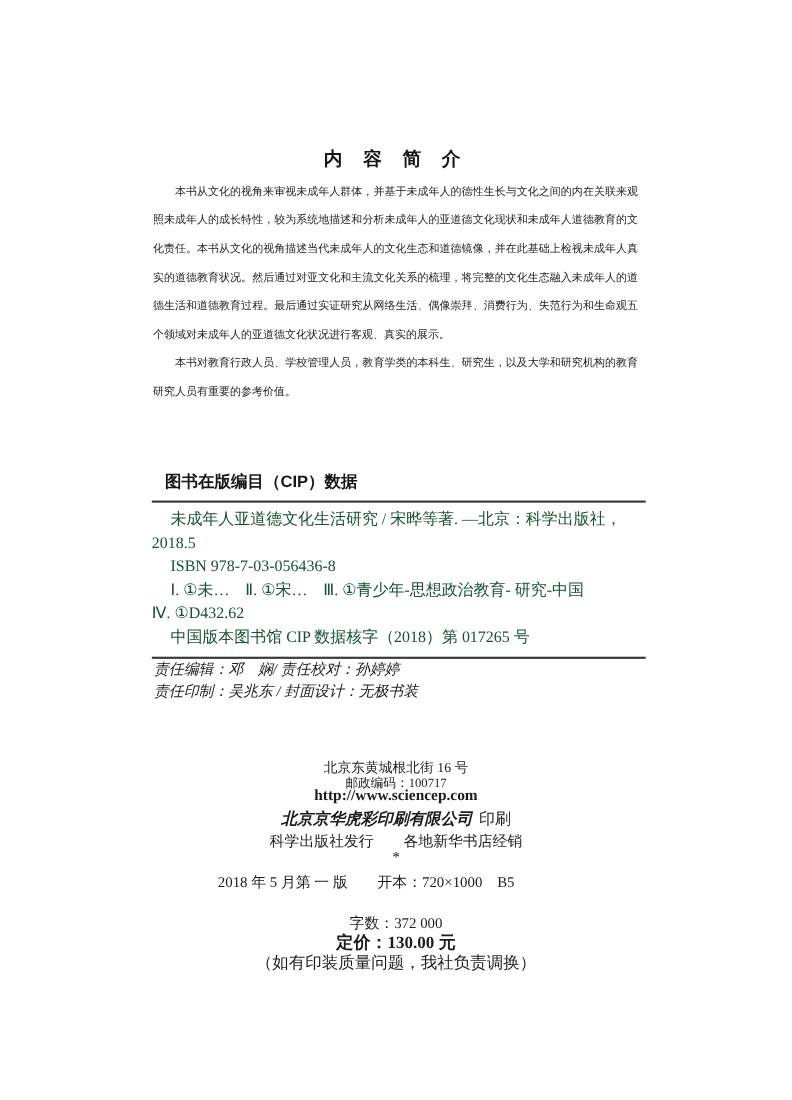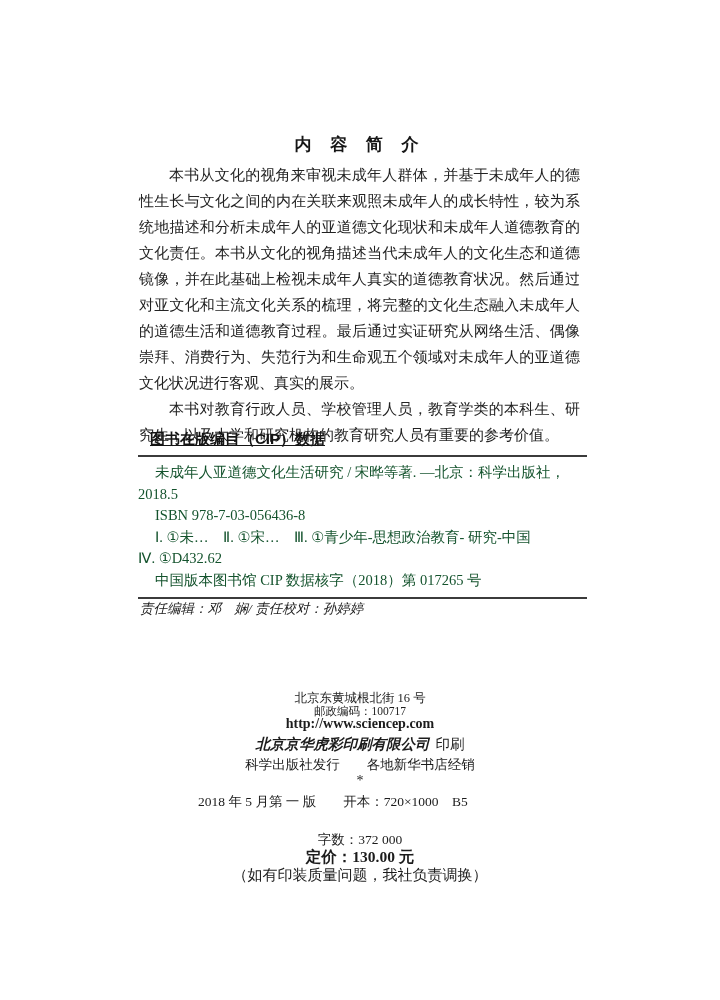--- a/index.html
+++ b/index.html
@@ -26,42 +26,41 @@
     color: #161616;
   }
 
   
   .intro {
     position: absolute;
     top: 162px; left: 139px; width: 441px;
   }
   .intro p {
     margin: 0;
-    font-size: 15px;
+    font-size: 10px;
     line-height: 26px;
     text-align: justify;
     text-justify: inter-ideograph;
     text-indent: 2em;
     color: #222222;
   }
 
   
   .cip {
     position: absolute;
     top: 429px; left: 138px; width: 449px;
   }
   .cip-heading {
     font-family: "Liberation Sans", sans-serif;
     font-weight: 700;
     font-size: 15px;
     line-height: 19px;
     padding-left: 12px;
     margin: 0 0 7px 0;
     color: #151515;
-    text-decoration: underline;
   }
   .cip-rule {
     border: none;
     border-top: 2px solid #3b3b3b;
     margin: 0;
   }
   .cip-body { padding: 5px 0 6px 0; }
   .cip-line {
     font-size: 14.5px;
     line-height: 21.5px;
@@ -132,20 +131,21 @@
       <div class="cip-line indent">ISBN 978-7-03-056436-8</div>
       <div class="cip-line indent">Ⅰ. ①未…　Ⅱ. ①宋…　Ⅲ. ①青少年-思想政治教育- 研究-中国</div>
       <div class="cip-line">Ⅳ. ①D432.62</div>
       <div class="cip-line indent">中国版本图书馆 CIP 数据核字（2018）第 017265 号</div>
     </div>
     <hr class="cip-rule">
   </div>
 
   <div class="credits">
     <div>责任编辑：邓　娴/ 责任校对：孙婷婷</div>
+    <div>责任印制：吴兆东 / 封面设计：无极书装</div>
   </div>
 
   <div class="colophon">
     <div class="line addr-line">北京东黄城根北街 16 号</div>
     <div class="line postal-line">邮政编码：100717</div>
     <div class="line url-line">http://www.sciencep.com</div>
     <div class="line printer-line">
       <span class="printer-name">北京京华虎彩印刷有限公司</span><span class="printer-suffix">印刷</span>
     </div>
     <div class="line distrib-line">科学出版社发行　　各地新华书店经销</div>

